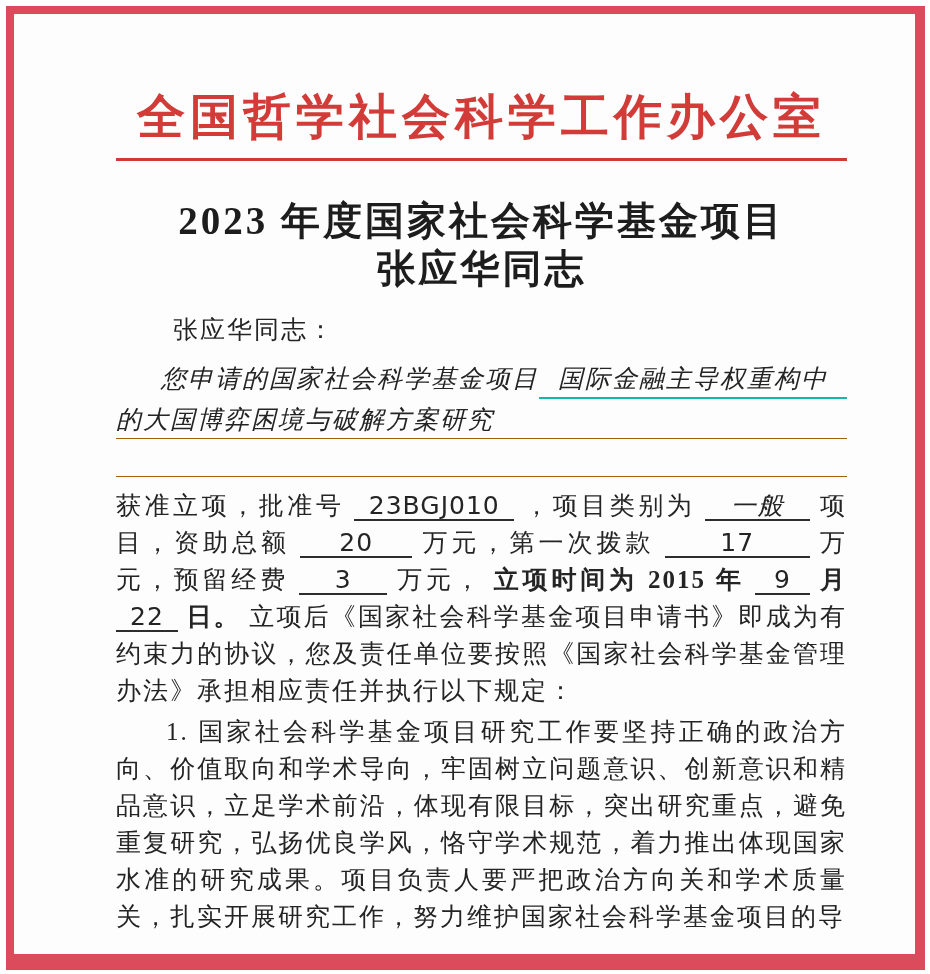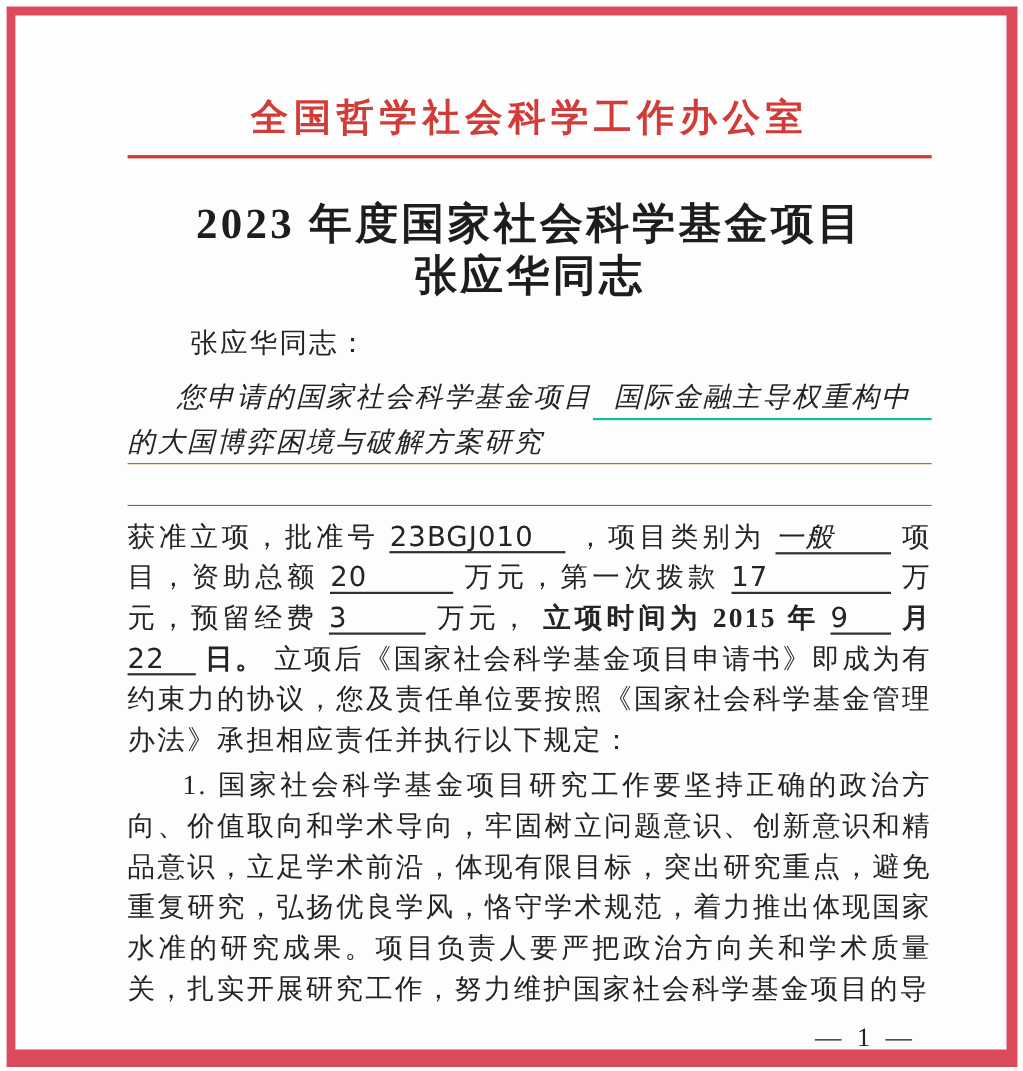--- a/index.html
+++ b/index.html
@@ -16,21 +16,21 @@
     background:#fdfdfd;
     overflow:hidden;
   }
   .content{
     box-sizing:border-box;
     padding:0 68px 0 102px;
   }
   .letterhead{
     margin-top:74px;
     text-align:center;
-    font-size:34px;
+    font-size:48px;
     font-weight:700;
     letter-spacing:5px;
     color:#d23c38;
     line-height:1.2;
   }
   .red-rule{
     margin-top:12px;
     height:3px;
     background:#cf3a34;
   }
@@ -77,20 +77,21 @@
   }
   .kai{
     font-style:italic;
   }
   .para{
     margin:10px 0 0 0;
   }
   .blank{
     display:inline-block;
     border-bottom:2px solid #2d2d2d;
+    text-align:center;
     line-height:1.05;
   }
   .num{
     font-family:"DejaVu Sans","Liberation Sans",sans-serif;
     font-weight:400;
     letter-spacing:1px;
   }
   .w-approval{min-width:160px;}
   .w-category{min-width:105px;}
   .w-total{min-width:112px;}

